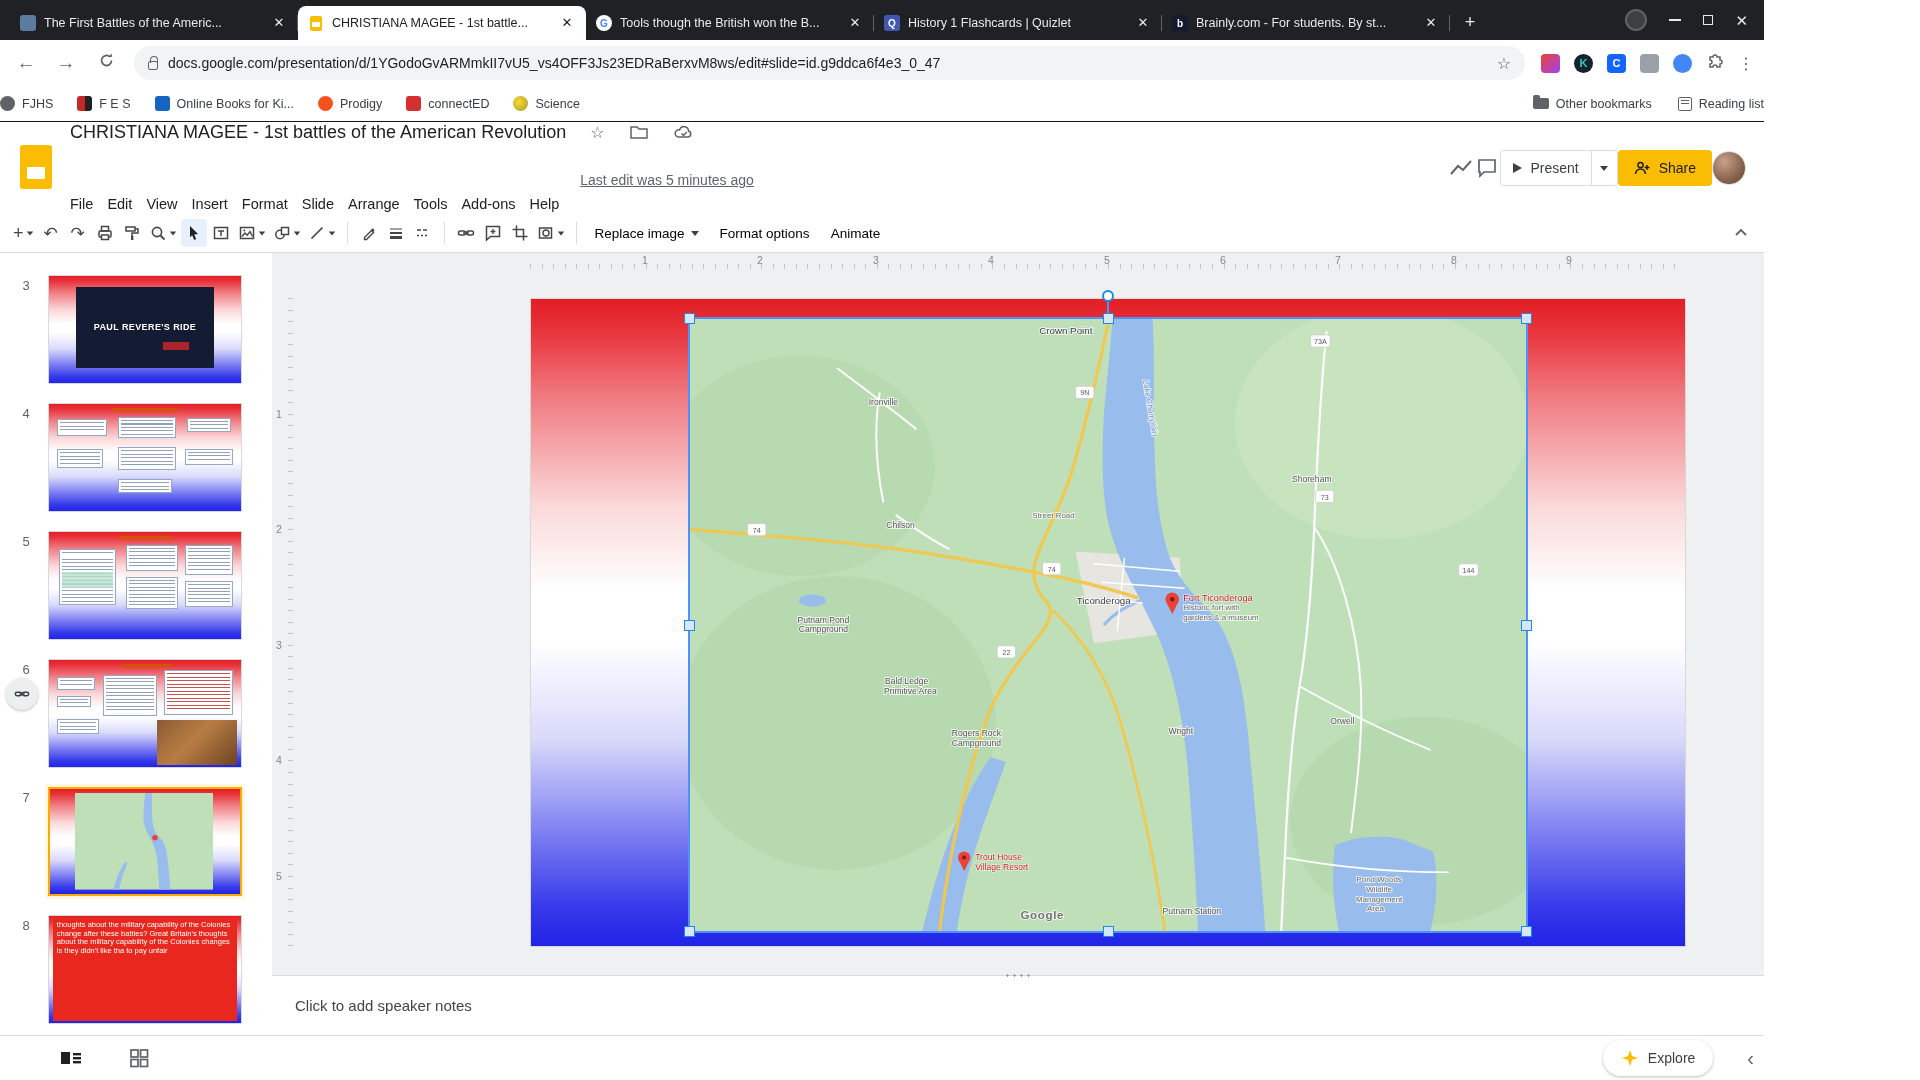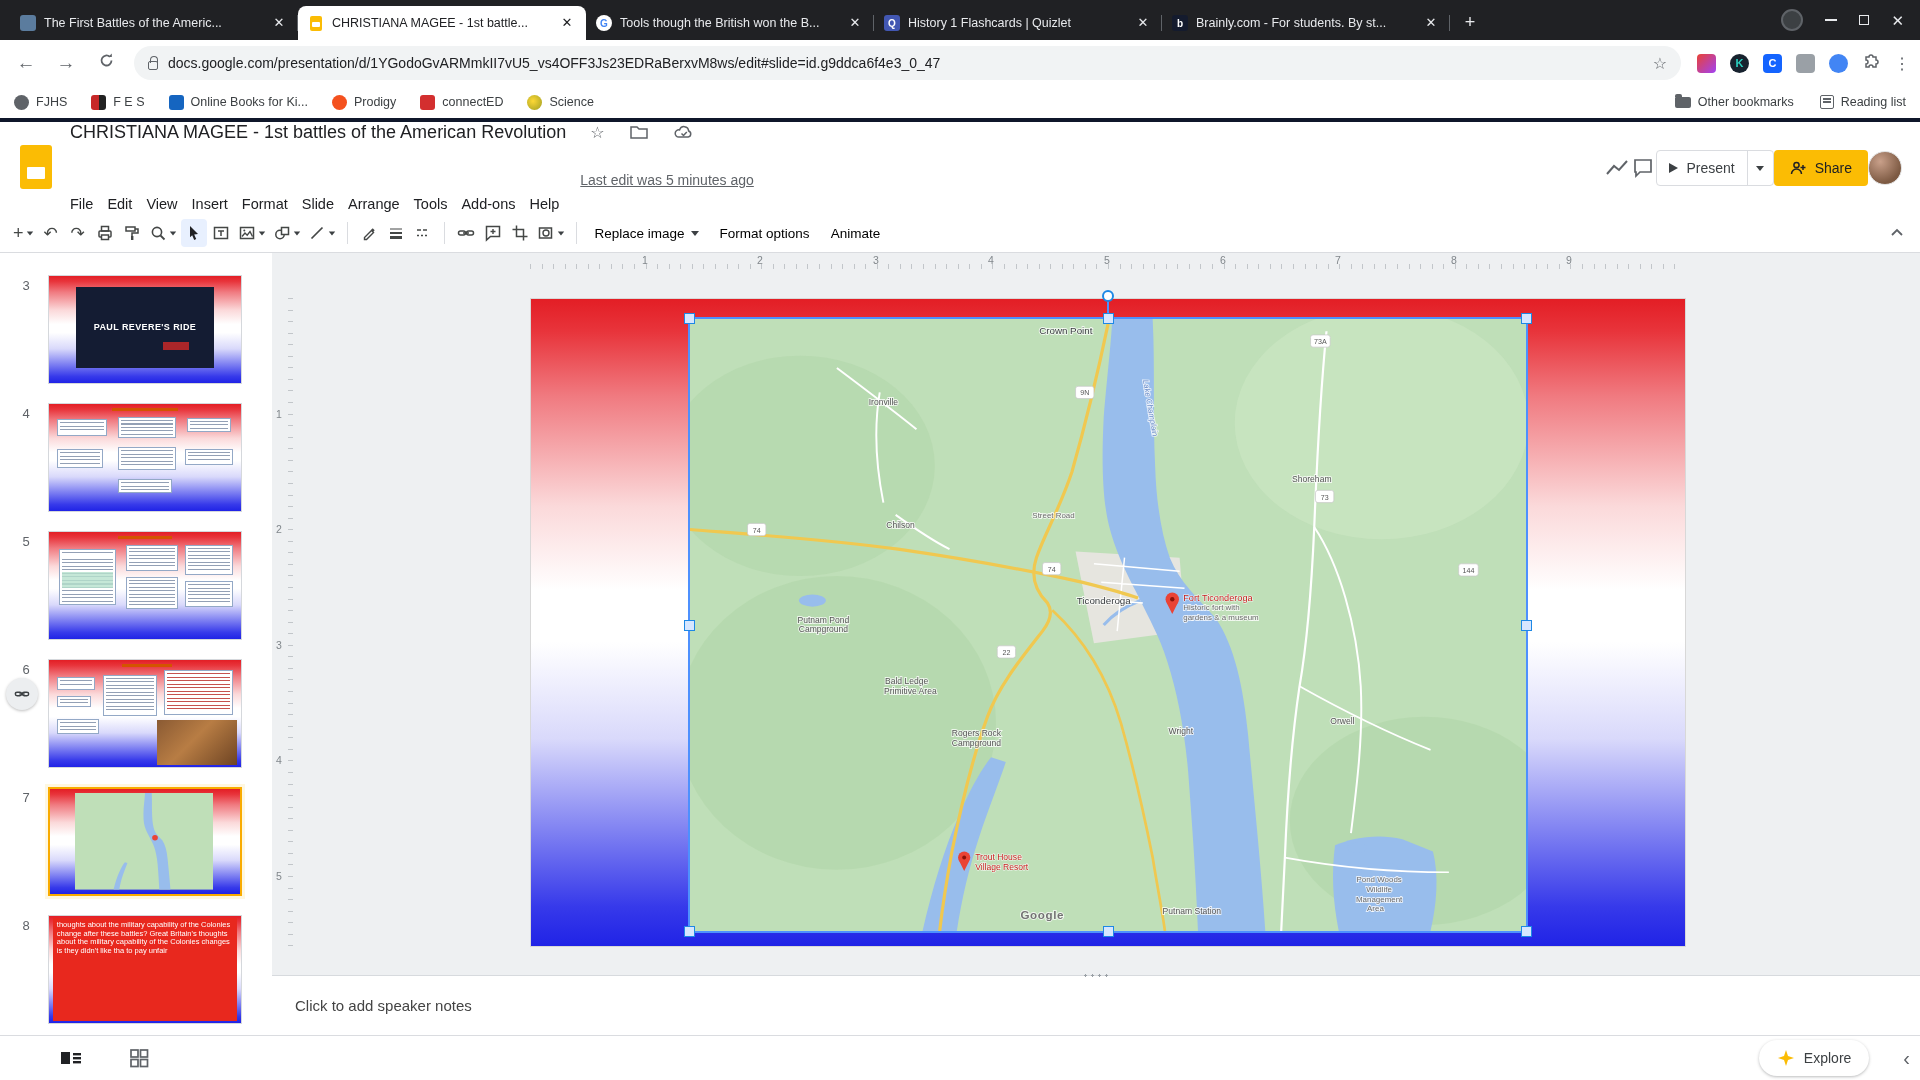--- a/index.html
+++ b/index.html
@@ -1,18 +1,18 @@
 <!DOCTYPE html>
 <html><head>
 <meta charset="utf-8">
 <style>
   * { margin:0; padding:0; box-sizing:border-box; }
   html,body { width:1920px; height:1080px; overflow:hidden; }
   body { font-family:"Liberation Sans", sans-serif; background:#fff; color:#202124; }
-  .screen { position:relative; width:1920px; height:1080px; overflow:hidden; }
+  .screen { position:relative; width:1764px; height:1080px; overflow:hidden; }
 
   
   .tabstrip { height:40px; background:#202124; display:flex; align-items:flex-end; padding-left:10px; }
   .tab { width:288px; height:34px; display:flex; align-items:center; gap:8px; padding:0 10px;
          color:#e8eaed; font-size:12.5px; position:relative; border-radius:8px 8px 0 0; cursor:default; }
   .tab:not(.active):after { content:""; position:absolute; right:0; top:9px; height:16px; width:1px; background:#5f6368; }
   .tab.active { background:#fff; color:#202124; }
   .tab .ttl { flex:1; white-space:nowrap; overflow:hidden; }
   .tab .cls { width:18px; height:18px; border-radius:50%; font-size:13px; line-height:17px; text-align:center; flex:none; }
   .fav { width:16px; height:16px; flex:none; border-radius:3px; display:flex; align-items:center; justify-content:center;
@@ -43,22 +43,22 @@
   .exts { display:flex; align-items:center; gap:14px; flex:none; }
   .ext { width:19px; height:19px; border-radius:4px; }
   .ext.e1 { background:linear-gradient(135deg,#e94235,#a142f4); }
   .ext.kami { background:#17222e; border-radius:50%; color:#2bd0c0; font-size:11px; font-weight:bold; text-align:center; line-height:19px; }
   .ext.clever { background:#1464ff; color:#fff; font-size:11px; font-weight:bold; text-align:center; line-height:19px; }
   .ext.e4 { background:#9aa0a6; }
   .ext.e5 { background:#4285f4; border-radius:50%; }
   .kebab { color:#5f6368; font-size:16px; letter-spacing:0; width:12px; text-align:center; }
 
   
-  .bkbar { height:36px; background:#fff; display:flex; align-items:center; padding:0 14px; gap:24px;
-           font-size:12.5px; color:#3c4043; border-bottom:4px solid #0f172a; }
+  .bkbar { height:36px; background:#fff; display:flex; align-items:center; padding:0 0; gap:24px;
+           font-size:12.5px; color:#3c4043; border-bottom:1px solid #0f172a; }
   .bk { display:flex; align-items:center; gap:7px; }
   .bkic { width:15px; height:15px; border-radius:3px; flex:none; }
   .bkic.c1 { background:#5f6368; border-radius:50%; }
   .bkic.c2 { background:linear-gradient(90deg,#c62828 50%,#212121 50%); }
   .bkic.c3 { background:#1565c0; }
   .bkic.c4 { background:#f4511e; border-radius:50%; }
   .bkic.c5 { background:#d32f2f; }
   .bkic.c6 { background:radial-gradient(circle at 40% 40%,#fdd835,#9e9d24); border-radius:50%; }
   .bkright { margin-left:auto; display:flex; align-items:center; gap:26px; }
   .folder { width:16px; height:11px; background:#5f6368; border-radius:1px 2px 2px 2px; position:relative; }

